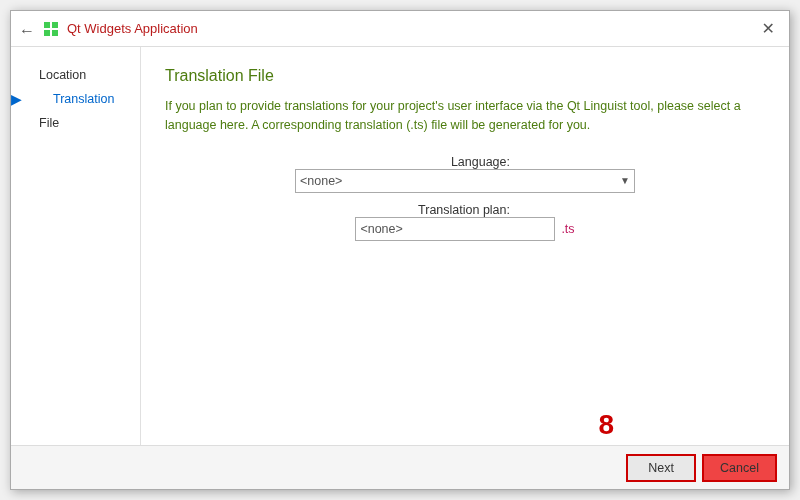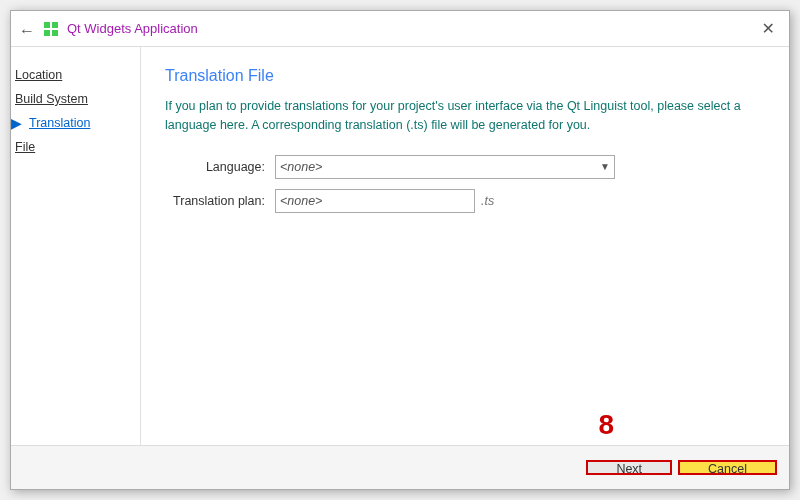--- a/index.html
+++ b/index.html
@@ -49,21 +49,21 @@
       display: flex;
       align-items: center;
       justify-content: center;
     }
     .window-icon svg {
       width: 16px;
       height: 16px;
     }
     .title-bar-title {
       font-size: 13px;
-      color: #a21caf;
+      color: #b91c1c;
     }
     .close-btn {
       font-size: 16px;
       color: #555;
       cursor: pointer;
       padding: 2px 6px;
       border: none;
       background: none;
     }
     .dialog-body {
@@ -73,26 +73,25 @@
     }
     .sidebar {
       width: 130px;
       padding: 16px 0;
       border-right: 1px solid #e0e0e0;
       background: #fff;
     }
     .sidebar-item {
       display: flex;
       align-items: center;
-      padding: 5px 4px;
+      padding: 5px 28px;
       font-size: 12.5px;
       color: #333;
       cursor: pointer;
       position: relative;
-      text-decoration: underline;
     }
     .sidebar-item.active {
       color: #0066cc;
     }
     .sidebar-item .arrow-icon {
       position: absolute;
       left: 0;
       color: #0066cc;
       font-size: 14px;
     }
@@ -100,49 +99,49 @@
       margin-left: 14px;
       text-align: right;
     }
     .content {
       flex: 1;
       padding: 20px 24px;
       overflow-y: auto;
     }
     .content-title {
       font-size: 16px;
-      color: #3b82f6;
+      color: #4d7c0f;
       font-weight: normal;
       margin-bottom: 12px;
     }
     .description {
       font-size: 12.5px;
-      color: #0f766e;
+      color: #4d7c0f;
       line-height: 1.5;
       margin-bottom: 20px;
       max-width: 580px;
     }
     .form-row {
       display: flex;
       align-items: center;
       margin-bottom: 10px;
+      flex-direction: column;
     }
     .form-label {
       width: 110px;
       font-size: 12.5px;
       color: #333;
       text-align: right;
       padding-right: 10px;
     }
     .form-control-wrap {
       display: flex;
       align-items: center;
       gap: 6px;
       flex: 1;
-      font-style: italic;
     }
     .form-select {
       width: 340px;
       height: 24px;
       border: 1px solid #aaa;
       background: #fff;
       font-size: 12.5px;
       padding: 0 4px;
       color: #555;
       display: flex;
@@ -158,50 +157,50 @@
       width: 200px;
       height: 24px;
       border: 1px solid #aaa;
       background: #fff;
       font-size: 12.5px;
       padding: 0 4px;
       color: #555;
     }
     .ts-ext {
       font-size: 12.5px;
-      color: #737373;
+      color: #be185d;
     }
     .footer {
       display: flex;
       justify-content: flex-end;
       align-items: center;
       padding: 8px 12px;
       border-top: 1px solid #ddd;
       background: #f5f5f5;
       gap: 6px;
       height: 44px;
       position: relative;
     }
     .btn {
       min-width: 70px;
-      height: 15px;
+      height: 28px;
       border: 1px solid #aaa;
       background: #e8e8e8;
       font-size: 12.5px;
       cursor: pointer;
-      padding: 0 28px;
+      padding: 0 16px;
       color: #333;
     }
     .btn-next {
       border: 2px solid #cc0000;
       background: #e8e8e8;
     }
     .btn-cancel {
       border: 2px solid #cc0000;
-      background: #fde047;
+      background: #ef4444;
     }
   </style>
 </head>
 <body>
 
 <div class="dialog">
 
   <div class="title-bar">
     <div class="title-bar-left">
       <span class="back-arrow">←</span>
@@ -217,23 +216,20 @@
     </div>
     <button class="close-btn">✕</button>
   </div>
 
   <div class="dialog-body">
 
     <div class="sidebar">
       <div class="sidebar-item">
         <span class="item-label">Location</span>
       </div>
-      <div class="sidebar-item">
-        <span class="item-label">Build System</span>
-      </div>
       <div class="sidebar-item active">
         <span class="arrow-icon">▶</span>
         <span class="item-label">Translation</span>
       </div>
       <div class="sidebar-item">
         <span class="item-label">File</span>
       </div>
     </div>
 
     <div class="content">

